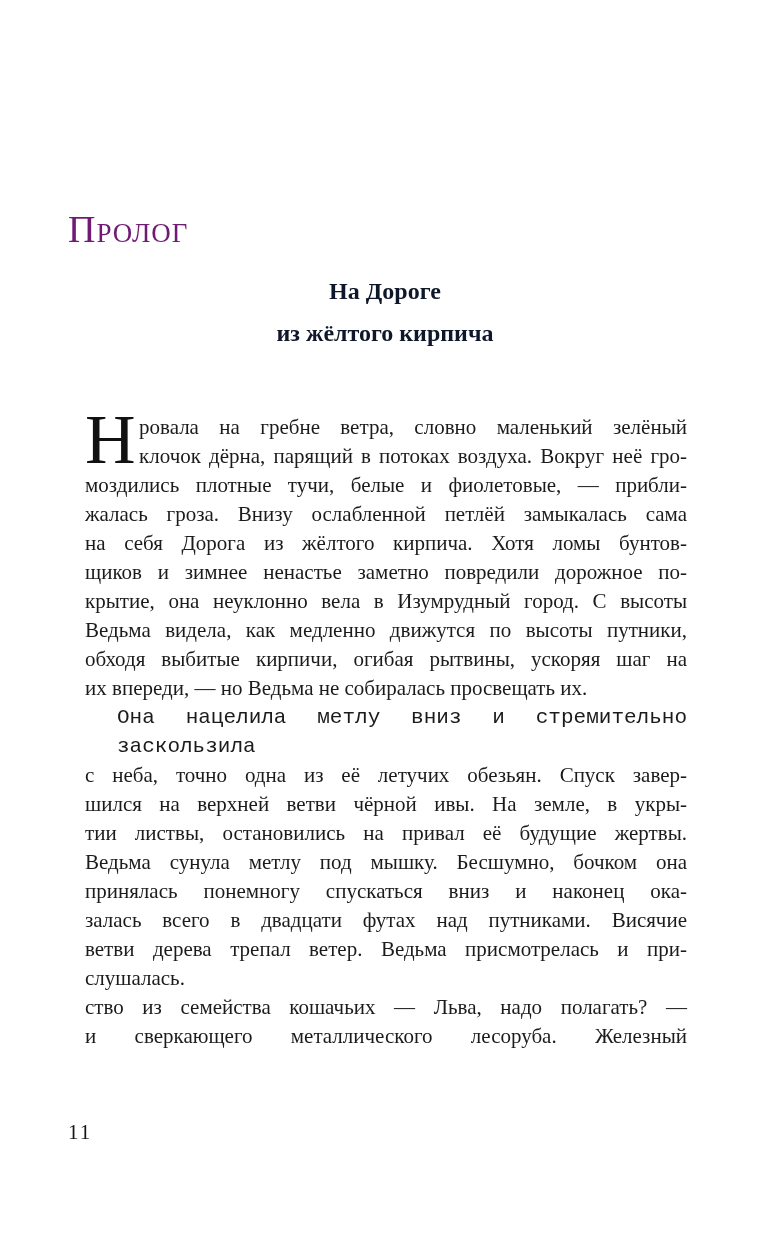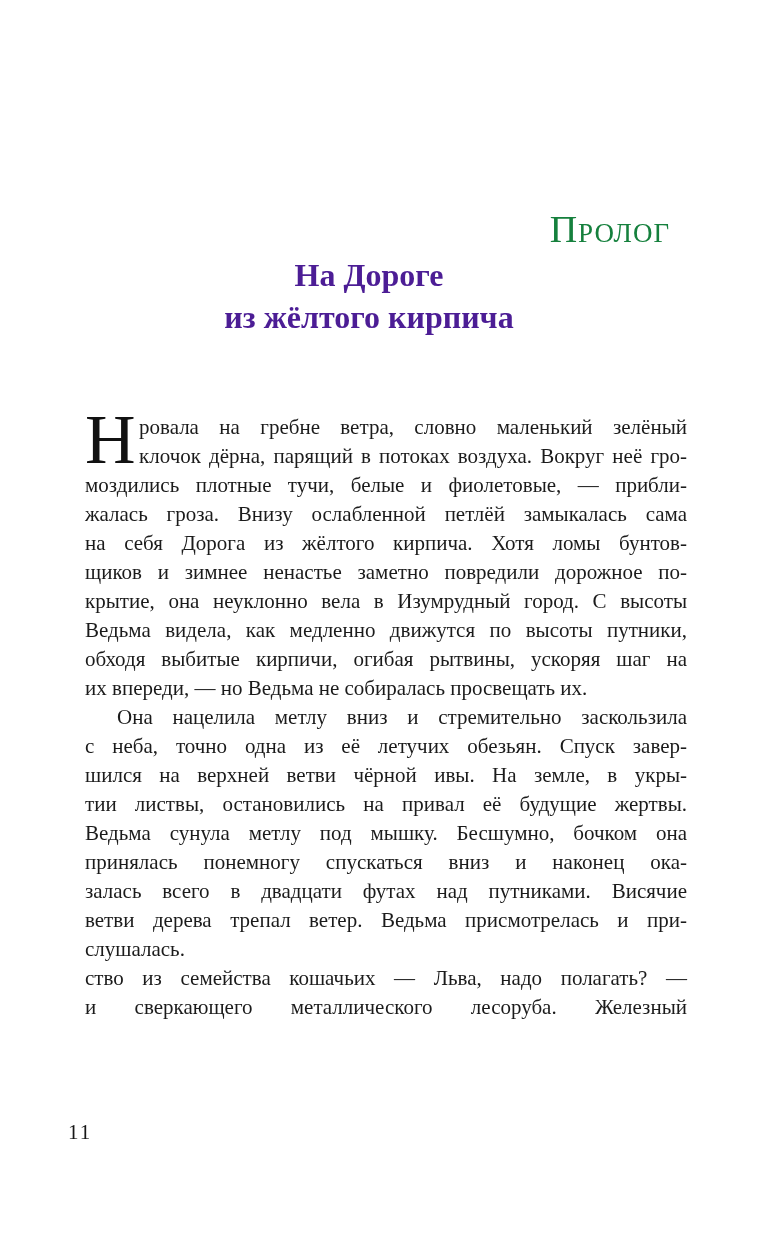--- a/index.html
+++ b/index.html
@@ -16,40 +16,40 @@
     font-family: "Liberation Serif", "DejaVu Serif", serif;
     color: #1b1b1b;
   }
   
   .section-label {
     position: absolute;
     top: 209px;
     left: 85px;
     width: 602px;
     transform: translateX(-17px);
-    text-align: right;
+    text-align: left;
     font-size: 38px;
     font-weight: 400;
     line-height: 1.1;
     letter-spacing: 1px;
     font-variant: small-caps;
-    color: #15803d;
+    color: #701a75;
   }
   .chapter-title {
     position: absolute;
     top: 254px;
     left: 85px;
     width: 602px;
     transform: translateX(-17px);
-    margin: 0;
+    margin: 16px;
     text-align: center;
-    font-size: 32px;
+    font-size: 24px;
     font-weight: 700;
     line-height: 42px;
-    color: #4c1d95;
+    color: #0f172a;
   }
   .chapter-title .title-line {
     display: block;
   }
   .body-text {
     position: absolute;
     top: 413px;
     left: 85px;
     width: 602px;
     font-size: 21px;
@@ -77,20 +77,21 @@
   }
   .line {
     text-align: justify;
     text-align-last: justify;
   }
   .line.last {
     text-align-last: left;
   }
   .line.indent {
     padding-left: 32px;
+    font-family: Liberation Mono, monospace;
   }
   .page-number {
     position: absolute;
     top: 1120px;
     left: 85px;
     width: 602px;
     transform: translateX(-17px);
     text-align: left;
     font-size: 21px;
     letter-spacing: 2px;

